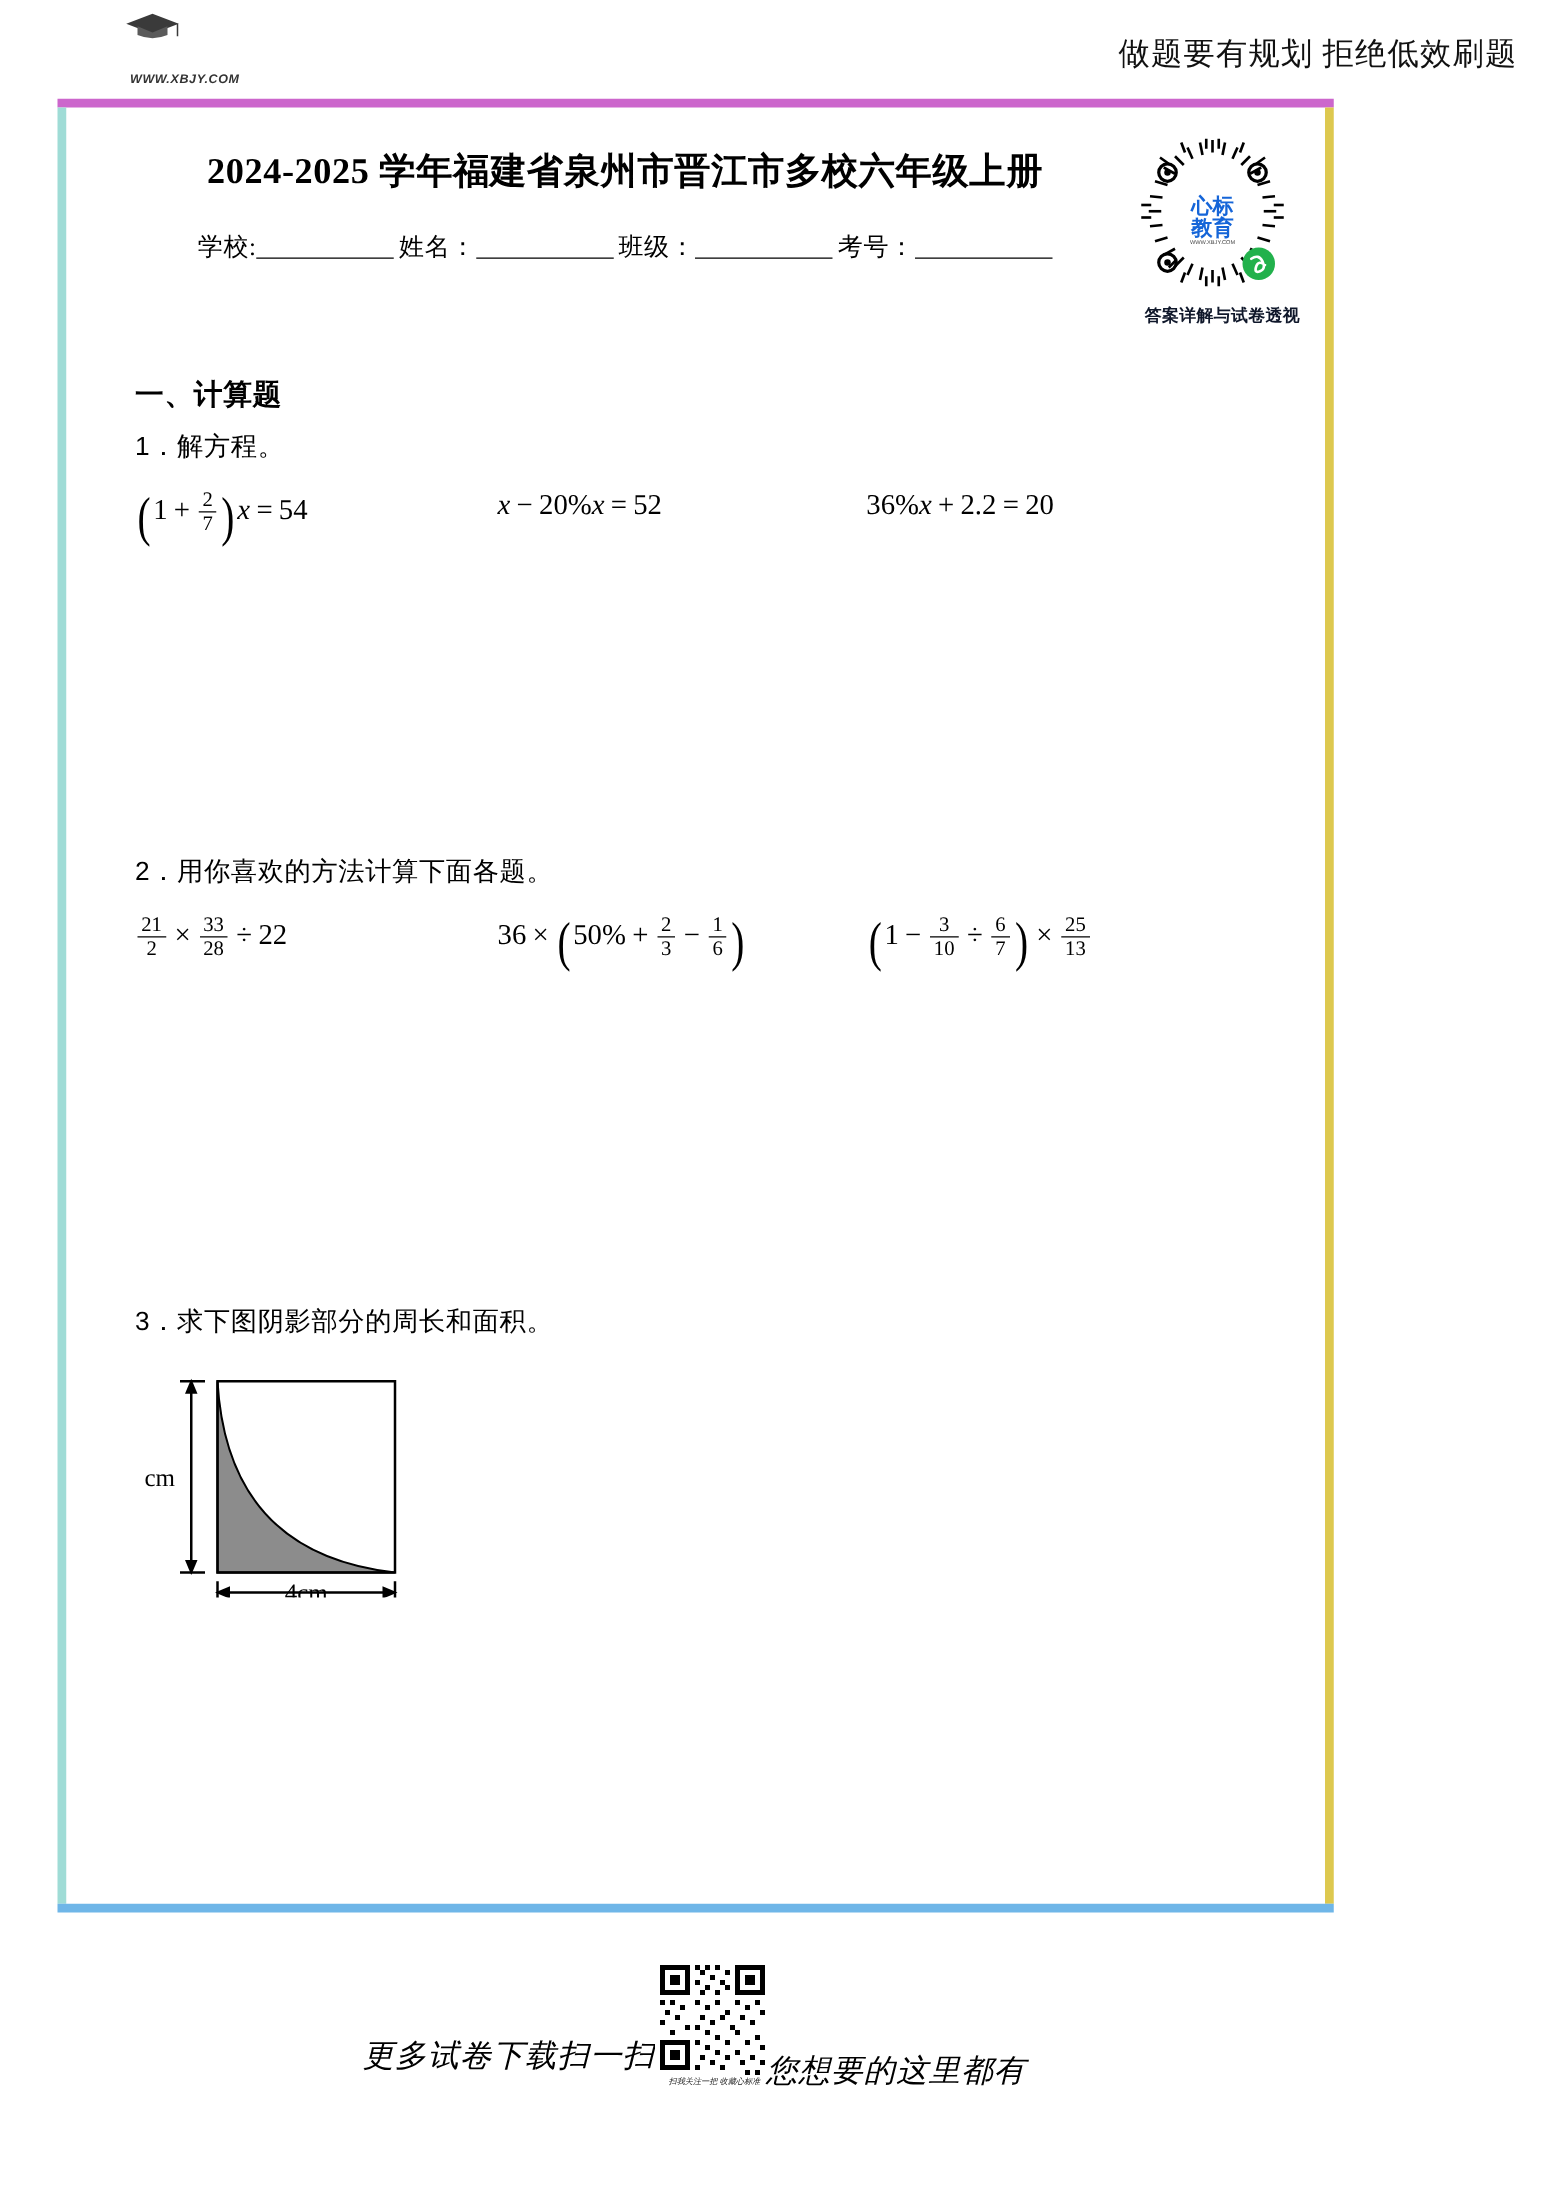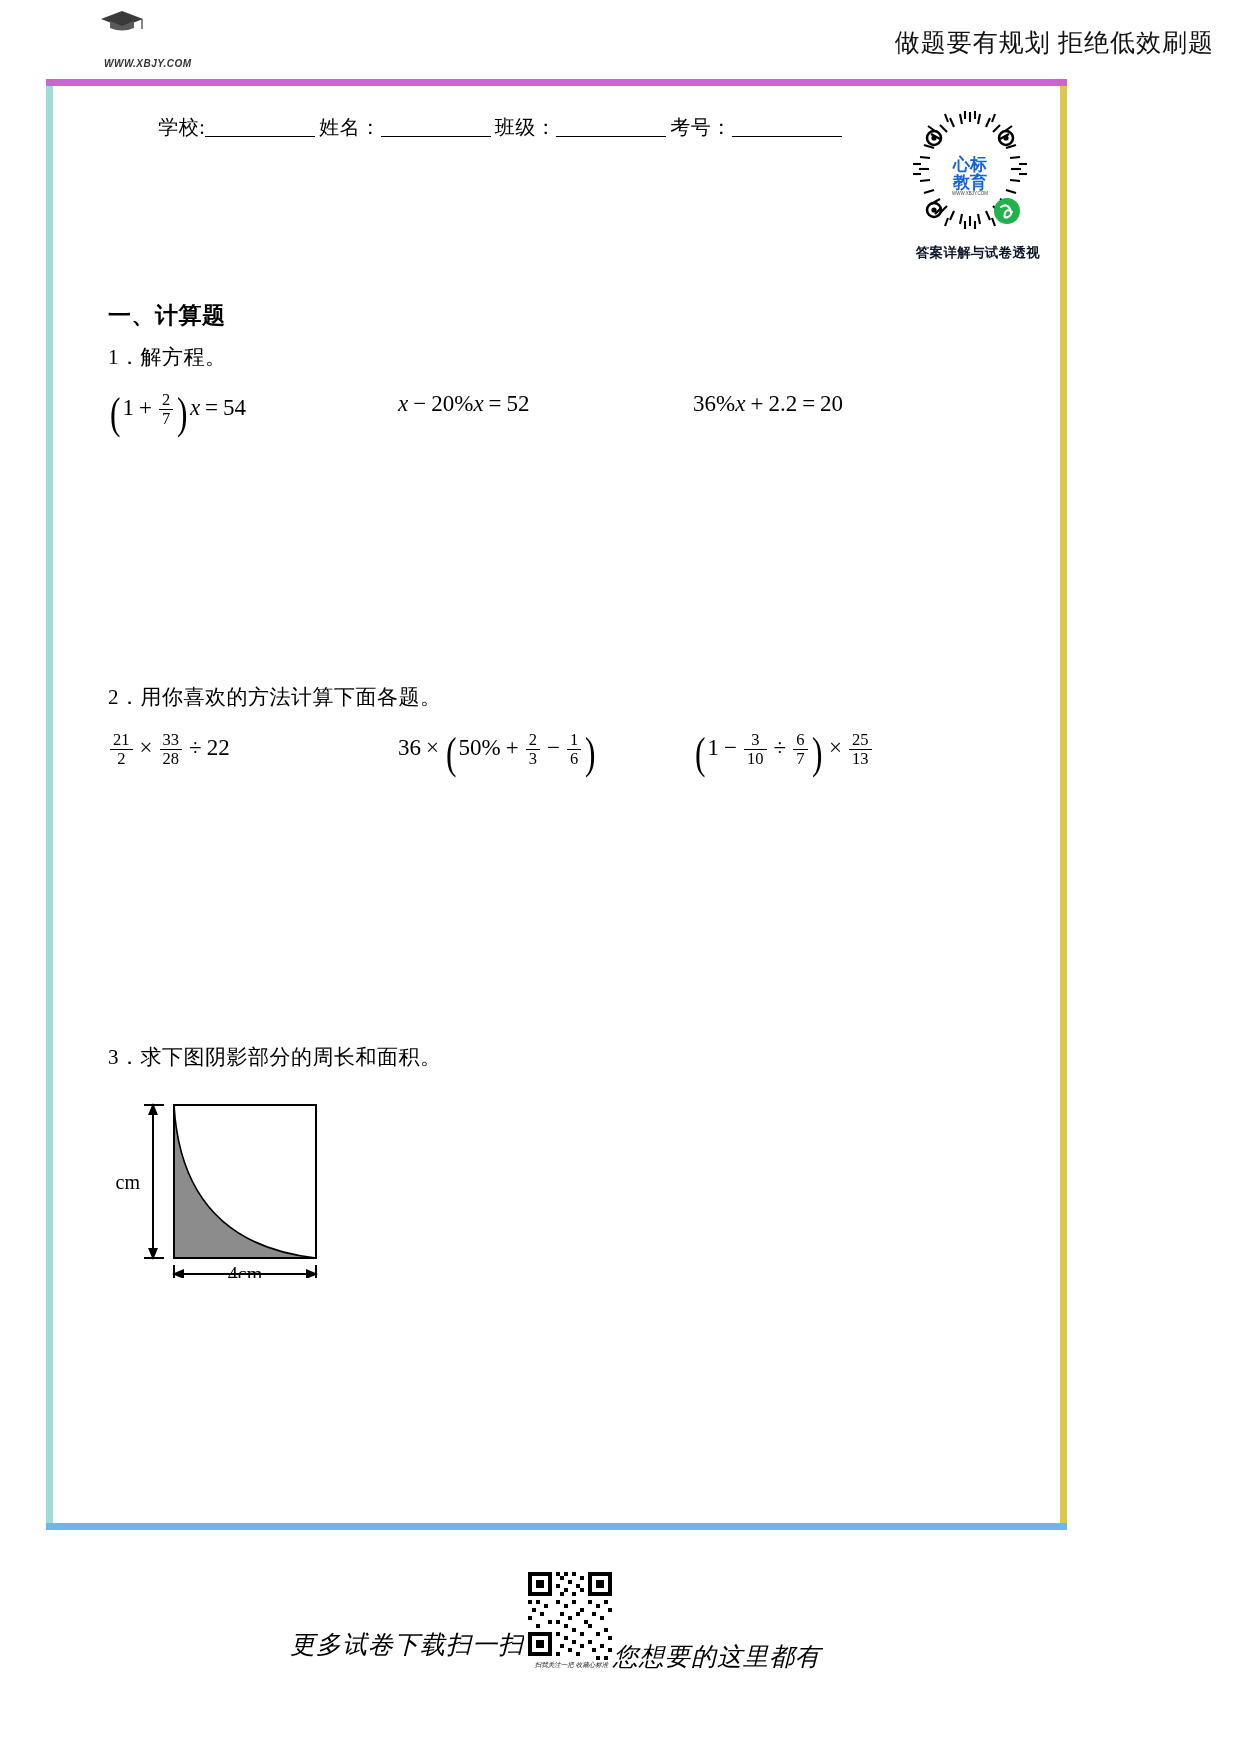--- a/index.html
+++ b/index.html
@@ -114,21 +114,21 @@
   .doc-title-line {
     font-family: "Liberation Serif", serif;
     font-weight: bold;
     font-size: 29px;
     line-height: 54px;
     letter-spacing: 0.5px;
     color: #000;
     white-space: nowrap;
   }
   .info-line {
-    margin-top: 4px;
+    margin-top: 20px;
     font-family: "Liberation Serif", serif;
     font-size: 20px;
     color: #000;
     white-space: nowrap;
     letter-spacing: 0.5px;
   }
   .info-line .blank {
     display: inline-block;
     border-bottom: 1.6px solid #000;
     width: 110px;
@@ -164,21 +164,21 @@
     width: 900px;
   }
   .section-heading {
     font-family: "Liberation Serif", serif;
     font-weight: bold;
     font-size: 23px;
     letter-spacing: 0.5px;
     margin: 0 0 12px 0;
   }
   .question-line {
-    font-family: Liberation Serif, serif;
+    font-family: Liberation Sans, sans-serif;
     font-size: 21px;
     letter-spacing: 0.5px;
     margin: 0;
     padding: 0;
   }
   .expr-row {
     position: relative;
     height: 62px;
     margin-top: 14px;
   }
@@ -301,20 +301,21 @@
 
   <div class="slogan">做题要有规划 拒绝低效刷题</div>
 </div>
 
 <div class="frame-top"></div>
 <div class="frame-left"></div>
 <div class="frame-right"></div>
 <div class="frame-bottom"></div>
 
 <div class="title-block">
+  <div class="doc-title-line">2024-2025 学年福建省泉州市晋江市多校六年级上册</div>
 
   <div class="info-line">
     <span>学校:</span><span class="blank"></span><span class="lbl">姓名：</span><span class="blank"></span><span class="lbl">班级：</span><span class="blank"></span><span class="lbl">考号：</span><span class="blank"></span>
   </div>
 </div>
 
 <div class="qr-block">
   <svg class="qr-img" viewBox="0 0 132 132">
     <rect width="132" height="132" fill="#ffffff"></rect>
     <g stroke="#000" stroke-width="2.1" stroke-linecap="butt">

